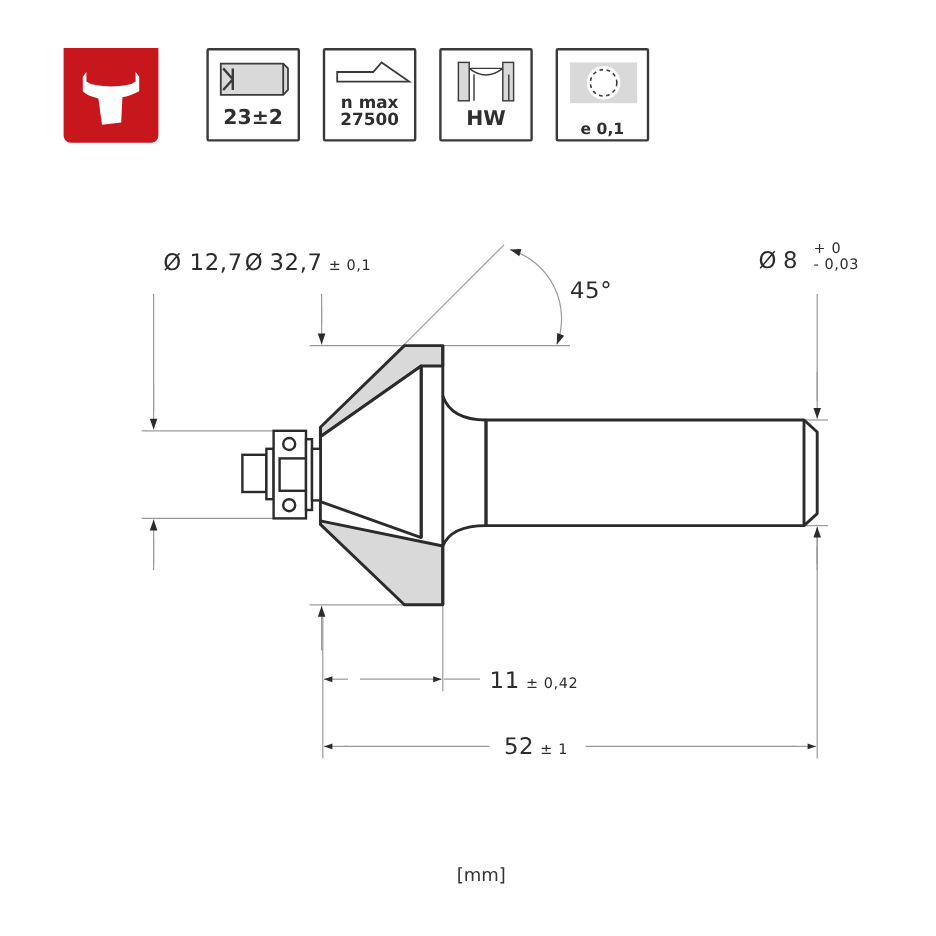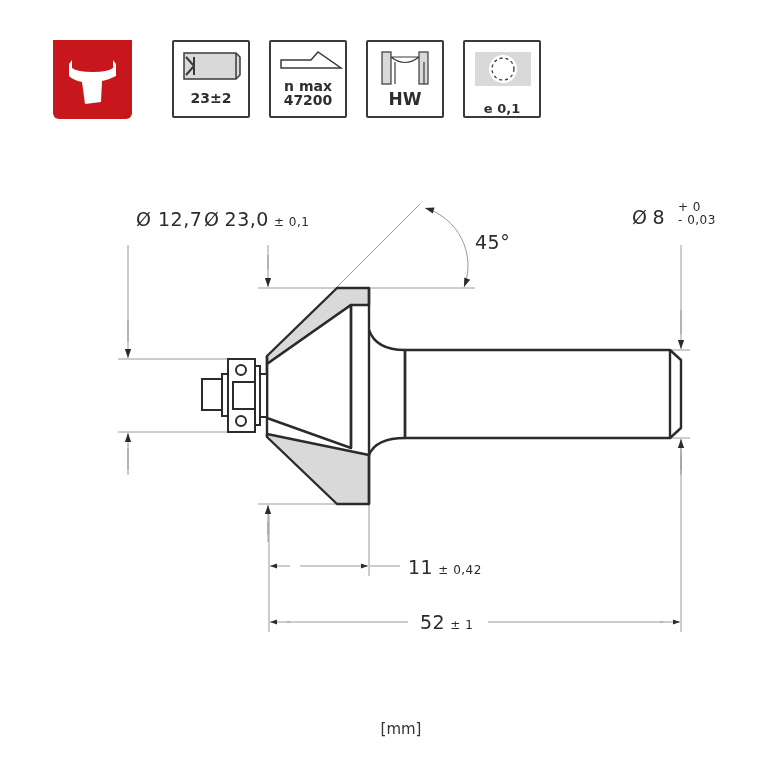--- a/index.html
+++ b/index.html
@@ -22,29 +22,29 @@
     <path d="M16 24 L19 20 L19 28 Q24 32 40 32 Q55 32 60 28 L60 20 L63 24 L63 36 Q55 40 49 41 L48 62 L32 64 L29 42 Q20 40 16 36 Z" fill="#ffffff"></path>
   </svg>
 </div>
 
 <div class="spec-box" style="left:172px;">
   <svg width="74" height="74">
     <path d="M10 11 L62 11 L66 15 L66 33 L62 37 L10 37 Z" fill="#d9d9d9" stroke="#3a3a3a" stroke-width="1.5"></path>
     <line x1="62" y1="11" x2="62" y2="37" stroke="#3a3a3a" stroke-width="1.5"></line>
     <path d="M14 15 L14 33 M14 24 L22 15 M14 24 L22 33" stroke="#3a3a3a" stroke-width="2" fill="none" transform="translate(36,0) scale(-1,1) translate(-36,0) translate(38,0)"></path>
   </svg>
-  <div class="spec-label" style="top:50px;font-size:14px;">23±2</div>
+  <div class="spec-label" style="top:50px;font-size:17px;">23±2</div>
 </div>
 
 <div class="spec-box" style="left:269px;">
   <svg width="74" height="74">
     <path d="M10 18 L40 18 L47 10 L70 26 L10 26 Z" fill="#fff" stroke="#3a3a3a" stroke-width="1.5"></path>
   </svg>
   <div class="spec-label" style="top:38px;">n max</div>
-  <div class="spec-label" style="top:52px;">47200</div>
+  <div class="spec-label" style="top:52px;">27500</div>
 </div>
 
 <div class="spec-box" style="left:366px;">
   <svg width="74" height="74">
     <rect x="14" y="10" width="9" height="32" fill="#d9d9d9" stroke="#3a3a3a" stroke-width="1.2"></rect>
     <rect x="51" y="10" width="9" height="32" fill="#d9d9d9" stroke="#3a3a3a" stroke-width="1.2"></rect>
     <path d="M23 15 L51 15 M23 15 Q37 26 51 15" stroke="#3a3a3a" stroke-width="1.2" fill="#fff"></path>
     <line x1="27" y1="20" x2="27" y2="42" stroke="#3a3a3a" stroke-width="1.2"></line>
     <line x1="56" y1="20" x2="56" y2="42" stroke="#3a3a3a" stroke-width="1.2"></line>
   </svg>
@@ -137,21 +137,21 @@
   </g>
 </svg>
 
 <div class="dim-text big" style="left:90px;top:208px;margin-left:46px;">
   <span>Ø</span>
   <span>12,7</span>
 </div>
 
 <div class="dim-text" style="left:204px;top:208px;">
   <span class="big">Ø</span>
-  <span class="big">23,0</span>
+  <span class="big">32,7</span>
   <span class="small">± 0,1</span>
 </div>
 
 <div class="dim-text big" style="left:475px;top:231px;">45°</div>
 
 <div class="dim-text" style="left:632px;top:206px;">
   <span class="big">Ø</span>
   <span class="big">8</span>
 </div>
 <div class="dim-text small" style="left:678px;top:201px;line-height:13px;">

